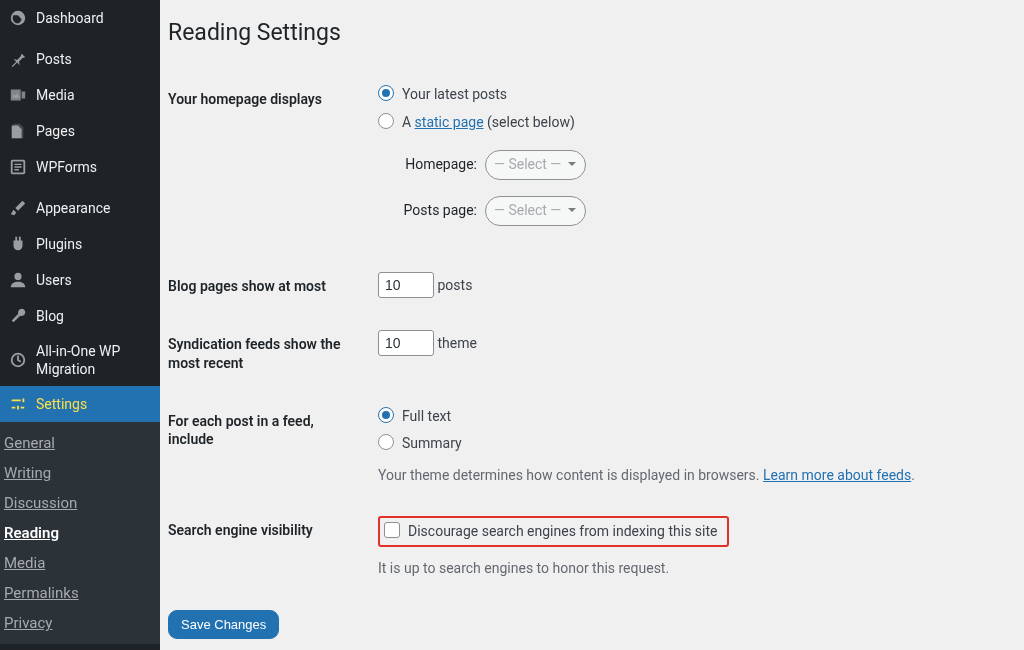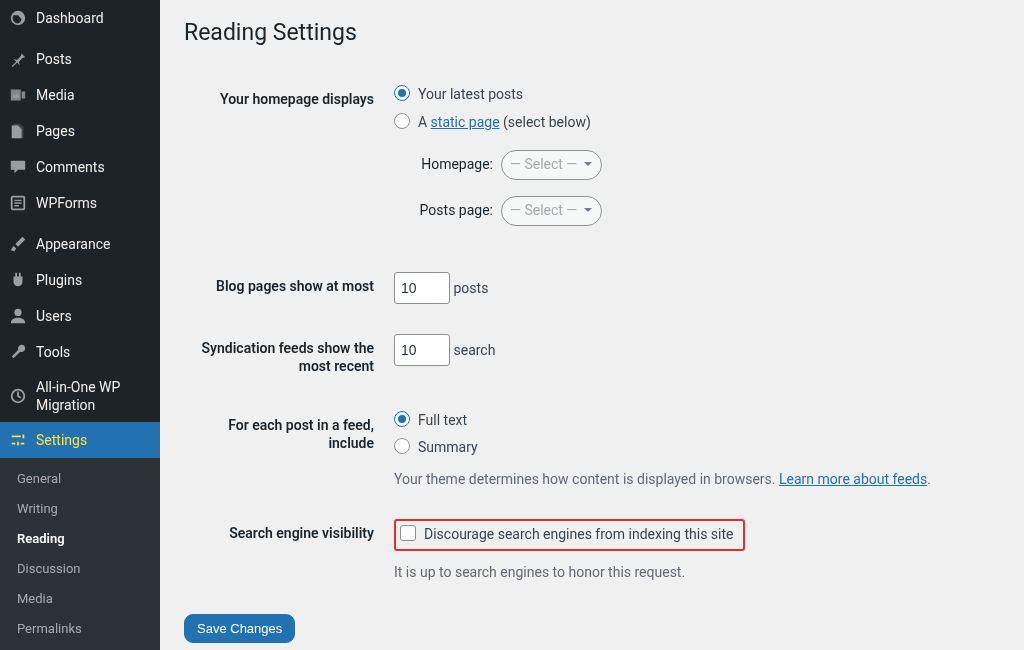--- a/index.html
+++ b/index.html
@@ -8,47 +8,47 @@
 
     
     .sidebar { width: 160px; background: #1d2327; color: #f0f0f1; flex-shrink: 0; position: relative; }
     .sidebar-item { display: flex; align-items: center; padding: 8px 8px; color: #f0f0f1; font-size: 14px; cursor: pointer; line-height: 18px; position: relative; }
     .sidebar-item .icon { width: 20px; height: 20px; margin-right: 8px; display: flex; align-items: center; justify-content: center; flex-shrink: 0; opacity: .6; }
     .sidebar-item.active { background: #2271b1; color: #fde047; }
     .sidebar-item.active .icon { opacity: 1; }
     .sidebar-item.active::after { content: ""; position: absolute; right: -8px; top: 50%; transform: translateY(-50%); border: 8px solid transparent; border-right-color: #f0f0f1; }
     .sidebar-sep { height: 5px; }
     .sub-items { background: #2c3338; padding: 6px 0; }
-    .sub-item { padding: 6px 17px; color: #a7aaad; font-size: 13px; cursor: pointer; line-height: 18px; }
+    .sub-item { padding: 6px 4px; color: #a7aaad; font-size: 15px; cursor: pointer; line-height: 18px; text-decoration: underline; }
     .sub-item.current { color: #fff; font-weight: 600; }
 
     
-    .content { flex: 1; padding: 10px 20px 20px 24px; overflow: auto; }
+    .content { flex: 1; padding: 10px 20px 20px 8px; overflow: auto; }
     h1 { font-size: 23px; font-weight: 400; margin: 0 0 20px; color: #1d2327; padding: 9px 0 4px 0; }
 
     .form-table { width: 100%; border-collapse: collapse; }
-    .form-table th { text-align: right; vertical-align: top; width: 200px; padding: 20px 10px 20px 0; font-weight: 600; color: #1d2327; font-size: 14px; line-height: 1.3; }
+    .form-table th { text-align: left; vertical-align: top; width: 200px; padding: 20px 10px 20px 0; font-weight: 600; color: #1d2327; font-size: 14px; line-height: 1.3; }
     .form-table td { padding: 15px 10px; vertical-align: top; font-size: 14px; line-height: 1.4; }
 
     label.rad { display: flex; align-items: flex-start; margin-bottom: 8px; cursor: pointer; }
     input[type=radio] { appearance: none; width: 16px; height: 16px; border: 1px solid #8c8f94; border-radius: 50%; margin-right: 8px; position: relative; cursor: pointer; background: #fff; }
     input[type=radio]:checked { border-color: #2271b1; }
     input[type=radio]:checked::after { content: ""; position: absolute; top: 3px; left: 3px; width: 8px; height: 8px; background: #2271b1; border-radius: 50%; }
 
     input[type=checkbox] { appearance: none; width: 16px; height: 16px; border: 1px solid #8c8f94; border-radius: 3px; margin-right: 8px; background: #fff; cursor: pointer; vertical-align: middle; }
 
     a { color: #2271b1; text-decoration: underline; cursor: pointer; }
 
     .sub-select-rows { margin-top: 18px; margin-left: 22px; }
     .sub-select-row { display: flex; align-items: center; margin-bottom: 16px; }
     .sub-select-row .lbl { width: 85px; text-align: right; padding-right: 8px; color: #1d2327; }
     .fake-select { display: inline-flex; align-items: center; justify-content: space-between; min-width: 100px; height: 30px; border: 1px solid #8c8f94; border-radius: 15px; background: #f6f7f7; color: #a7aaad; padding: 0 8px; cursor: pointer; }
     .fake-select .chev { margin-left: 6px; }
 
-    input.number { width: 56px; height: 32px; border: 1px solid #8c8f94; border-radius: 3px; padding: 0 6px; font-size: 14px; background: #fff; color: #2c3338; }
+    input.number { width: 56px; height: 26px; border: 1px solid #8c8f94; border-radius: 3px; padding: 0 6px; font-size: 14px; background: #fff; color: #2c3338; }
     .desc { color: #646970; margin-top: 12px; font-size: 14px; }
 
     .highlight-box { display: inline-flex; align-items: center; border: 2px solid #e0302a; padding: 4px 10px 4px 4px; border-radius: 3px; }
     .save-btn { background: #2271b1; color: #fff; border: 1px solid #2271b1; border-radius: 9px; padding: 6px 12px; font-size: 13px; cursor: pointer; margin-top: 16px; }
   </style>
 </head>
 <body>
 
 <div class="wrap">
   <div class="sidebar">
@@ -83,28 +83,20 @@
         <svg width="18" height="18" viewBox="0 0 20 20" fill="currentColor">
             <path d="M5 2h7l4 4v12H5z" opacity=".3"></path>
             <path d="M3 4h7l4 4v10H3z"></path>
           </svg>
       </span>
       <span>Pages</span>
     </div>
     <div class="sidebar-item">
       <span class="icon">
         <svg width="18" height="18" viewBox="0 0 20 20" fill="currentColor">
-            <path d="M2 3h16v10H10l-4 4v-4H2z"></path>
-          </svg>
-      </span>
-      <span>Comments</span>
-    </div>
-    <div class="sidebar-item">
-      <span class="icon">
-        <svg width="18" height="18" viewBox="0 0 20 20" fill="currentColor">
             <rect x="3" y="3" width="14" height="14" rx="1" fill="none" stroke="currentColor" stroke-width="2"></rect>
             <path d="M6 7h8M6 10h8M6 13h5" stroke="currentColor" stroke-width="1.5"></path>
           </svg>
       </span>
       <span>WPForms</span>
     </div>
     <div class="sidebar-sep"></div>
     <div class="sidebar-item">
       <span class="icon">
         <svg width="18" height="18" viewBox="0 0 20 20" fill="currentColor">
@@ -129,21 +121,21 @@
           </svg>
       </span>
       <span>Users</span>
     </div>
     <div class="sidebar-item">
       <span class="icon">
         <svg width="18" height="18" viewBox="0 0 20 20" fill="currentColor">
             <path d="M14 2a4 4 0 00-3.7 5.5L3 15l2 2 7.5-7.3A4 4 0 1014 2z"></path>
           </svg>
       </span>
-      <span>Tools</span>
+      <span>Blog</span>
     </div>
     <div class="sidebar-item">
       <span class="icon">
         <svg width="18" height="18" viewBox="0 0 20 20" fill="none" stroke="currentColor" stroke-width="2">
             <circle cx="10" cy="10" r="7"></circle>
             <path d="M10 5v5l3 2"></path>
           </svg>
       </span>
       <span>All-in-One WP Migration</span>
     </div>
@@ -151,22 +143,22 @@
       <span class="icon">
         <svg width="18" height="18" viewBox="0 0 20 20" fill="currentColor">
             <path d="M3 5h10v2H3zM15 4h2v4h-2zM3 13h4v2H3zM9 12h2v4H9zM13 13h4v2h-4z"></path>
           </svg>
       </span>
       <span>Settings</span>
     </div>
     <div class="sub-items">
       <div class="sub-item">General</div>
       <div class="sub-item">Writing</div>
+      <div class="sub-item">Discussion</div>
       <div class="sub-item current">Reading</div>
-      <div class="sub-item">Discussion</div>
       <div class="sub-item">Media</div>
       <div class="sub-item">Permalinks</div>
       <div class="sub-item">Privacy</div>
     </div>
   </div>
 
   <div class="content">
     <h1>Reading Settings</h1>
 
     <table class="form-table">
@@ -212,21 +204,21 @@
         <td>
           <input type="text" class="number" value="10" style="">
           <span>posts</span>
         </td>
       </tr>
 
       <tr>
         <th>Syndication feeds show the most recent</th>
         <td>
           <input type="text" class="number" value="10" style="">
-          <span>search</span>
+          <span>theme</span>
         </td>
       </tr>
 
       <tr>
         <th>For each post in a feed, include</th>
         <td>
           <label class="rad">
             <input type="radio" name="rss_use_excerpt" checked="" style="">
             <span>Full text</span>
           </label>

